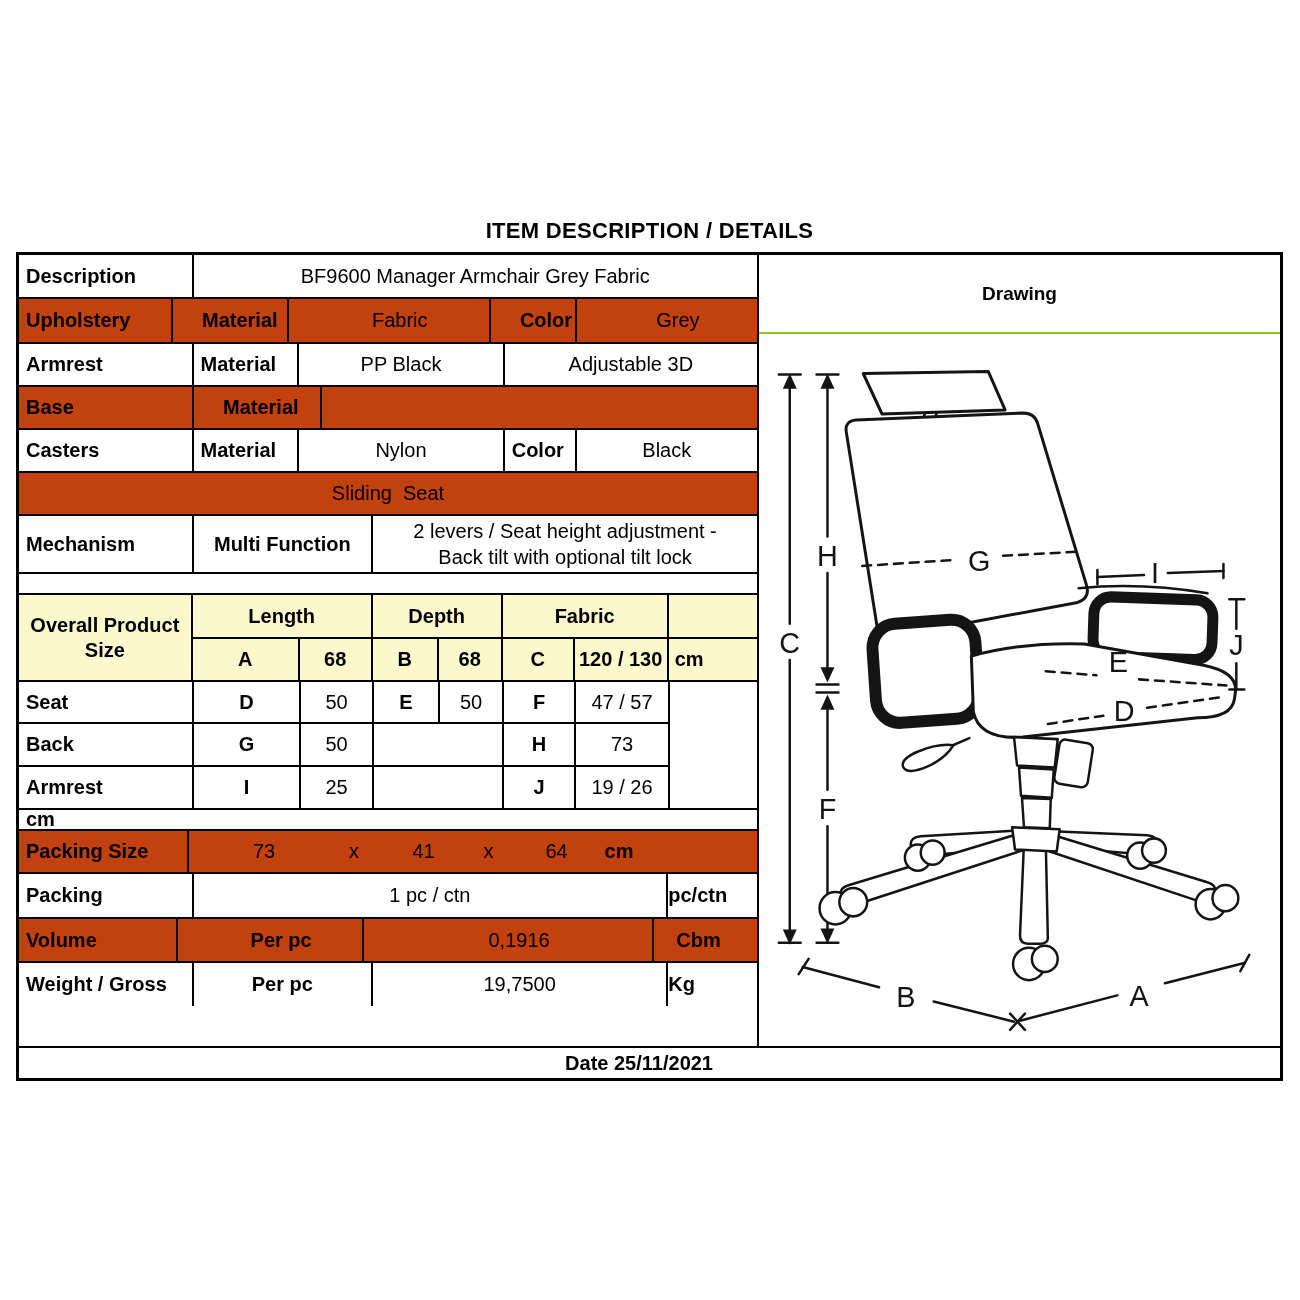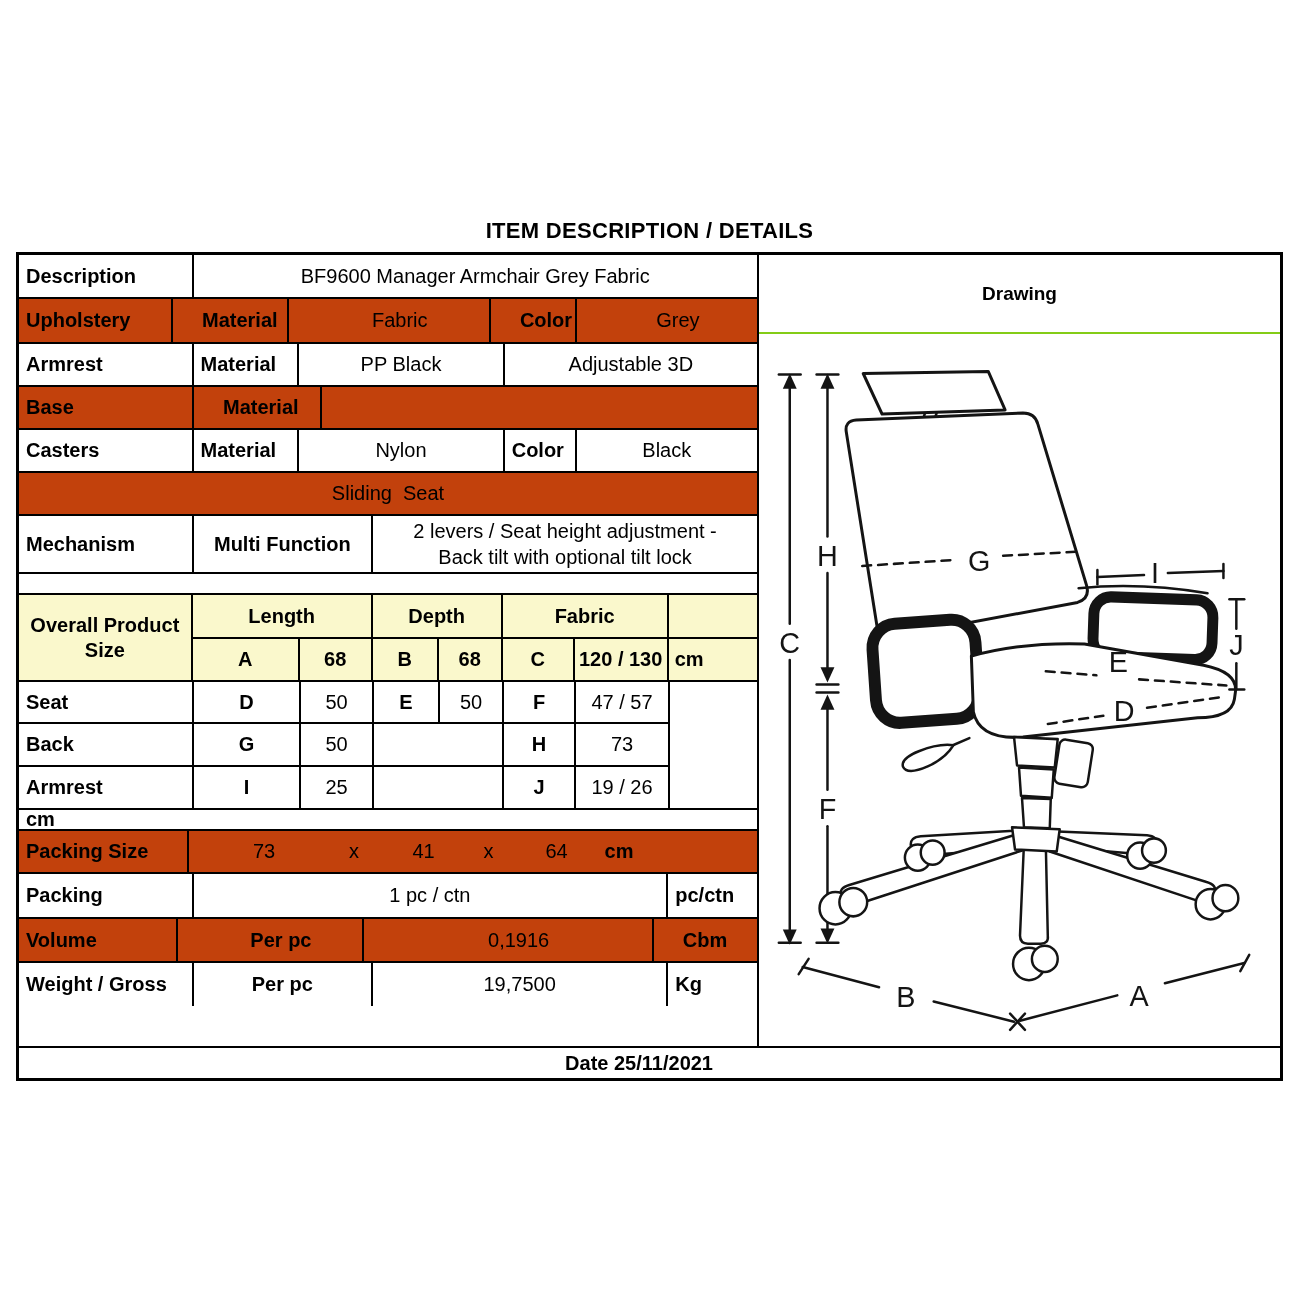--- a/index.html
+++ b/index.html
@@ -10,21 +10,21 @@
            border:3px solid #000; box-sizing:border-box; background:#fff; }
   .top-section { display:flex; height:791px; }
   .spec { flex:0 0 740px; width:740px; border-right:2px solid #000; box-sizing:border-box;
           display:flex; flex-direction:column; overflow:hidden; }
   .row { display:flex; border-bottom:2px solid #000; box-sizing:border-box; flex:0 0 auto; }
   .cell { border-right:2px solid #000; box-sizing:border-box; display:flex; align-items:center;
           justify-content:center; font-size:20px; white-space:pre; overflow:hidden; }
   .cell.end { border-right:none; }
   .lab { justify-content:flex-start; padding-left:7px; font-weight:bold; }
   .b { font-weight:bold; }
-  .unit { justify-content:flex-start; padding-left:7px; font-weight:bold;border-radius:16px; }
+  .unit { justify-content:flex-start; font-weight:bold;border-radius:16px; }
   .grey { background:#c2410c;gap:22px; }
   .yellow { background:#FAF8CC; }
   .gap-row { border-bottom:2px solid #000; }
   
   .w175{width:175px}.w106{width:106px}.w206{width:206px}.w72{width:72px}.w181{width:181px}
   .w253{width:253px}.w459{width:459px}.w565{width:565px}.w180{width:180px}.w385{width:385px}
   .w476{width:476px}.w89{width:89px}.w296{width:296px}
   .w107{width:107px}.w73{width:73px}.w66{width:66px}.w64{width:64px}.w94{width:94px}.w130{width:130px}.w166{width:166px}
   .mech-desc { flex-direction:column; line-height:1.32; }
   

